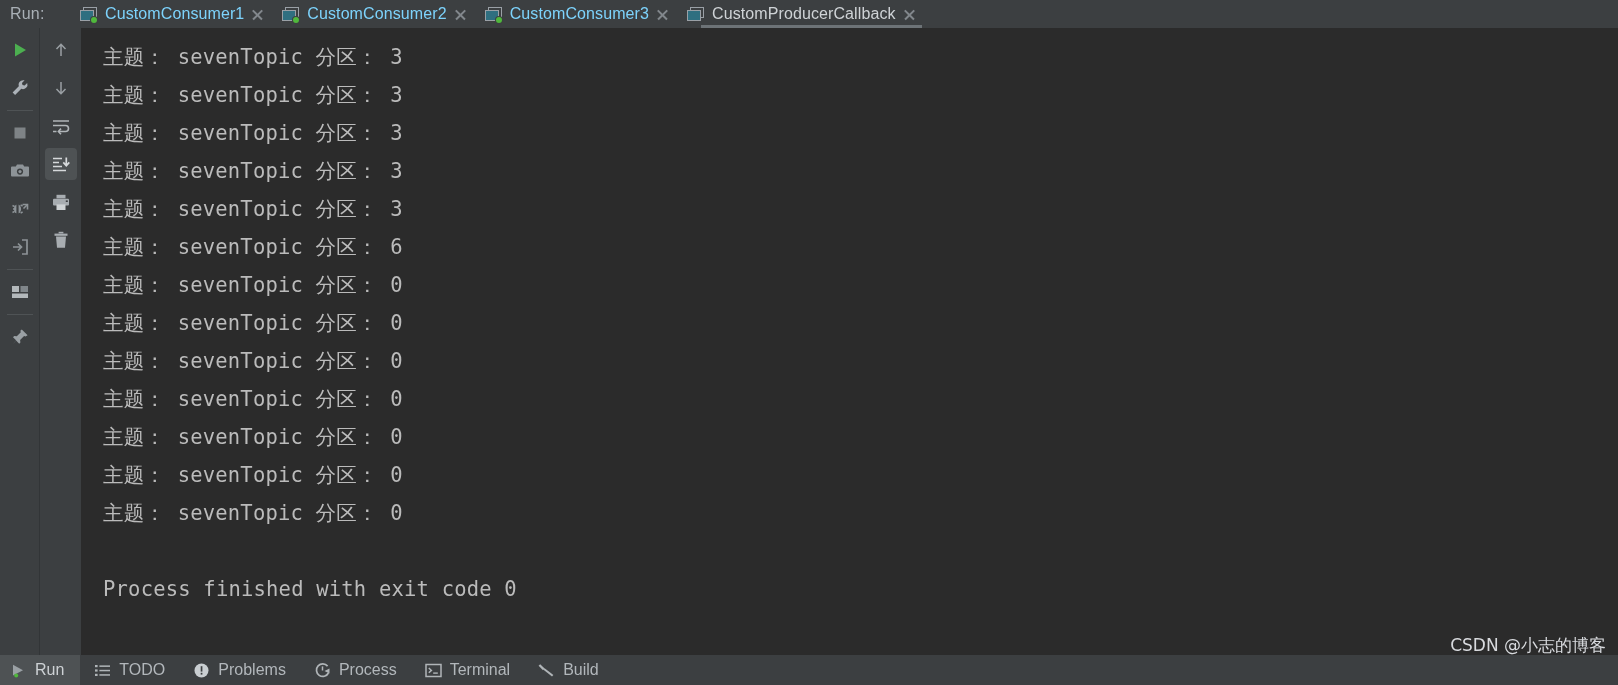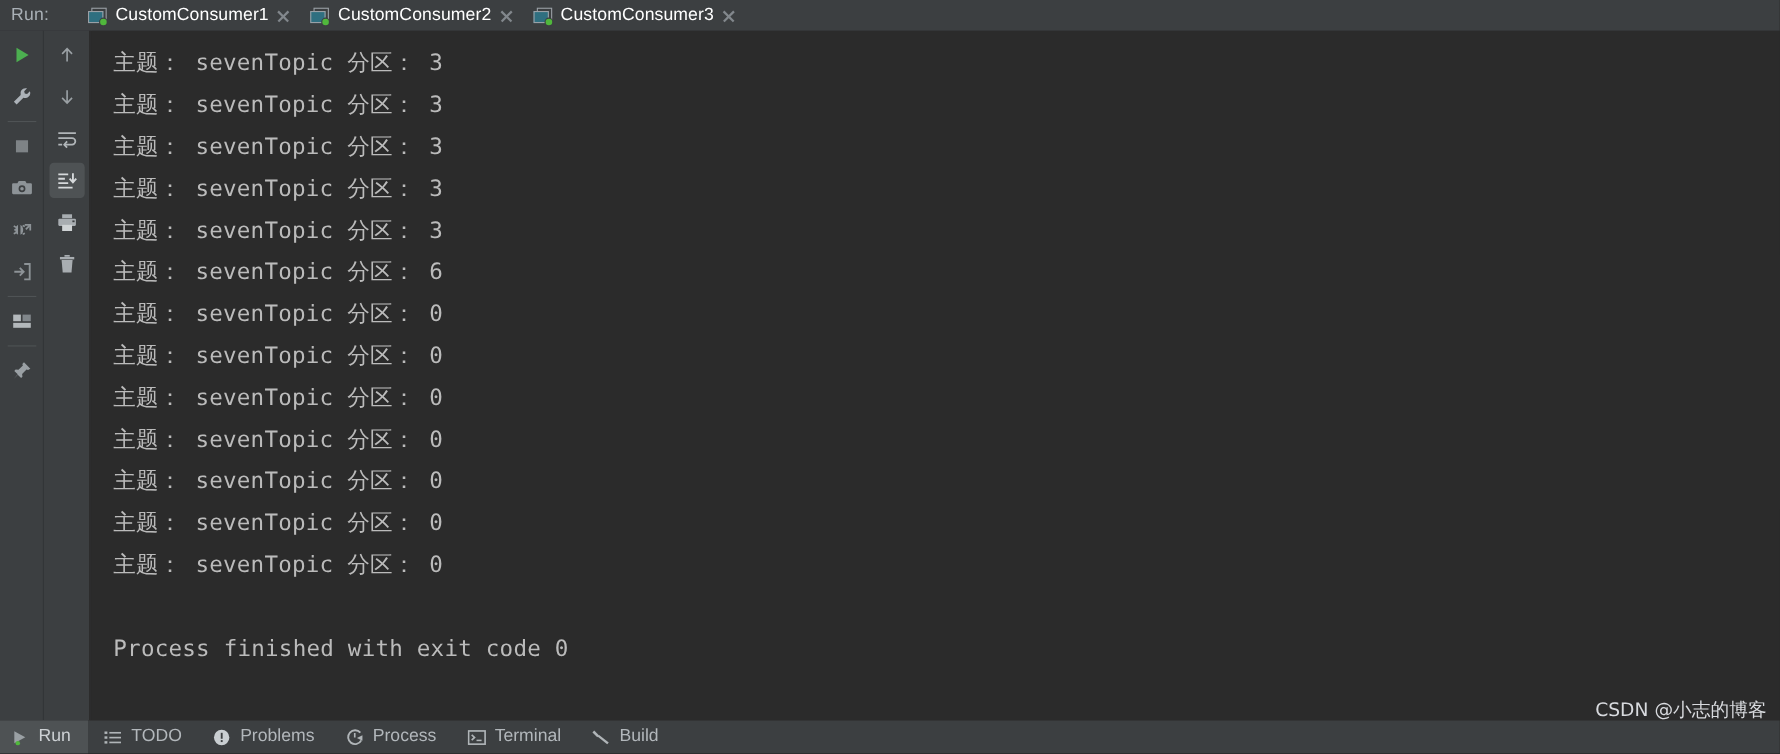--- a/index.html
+++ b/index.html
@@ -40,21 +40,21 @@
     display: flex;
     align-items: center;
     height: 28px;
     padding: 0 10px 0 8px;
     box-sizing: border-box;
     position: relative;
     flex: none;
     gap: 7px;
   }
   .tab .tab-title {
-    color: #ffffff;
+    color: #7dd3fc;
     font-size: 16px;
     white-space: nowrap;
     letter-spacing: 0.1px;
   }
   .tab.active .tab-title { color: #cfd3d6; }
   .tab.active::after {
     content: "";
     position: absolute;
     left: 22px; right: 4px; bottom: 0;
     height: 3px;
@@ -236,20 +236,28 @@
     <div class="tab">
       <span class="tab-icon">
         <span class="win-back"></span>
           <span class="win-front"></span>
           <span class="run-dot"></span>
       </span>
       <span class="tab-title">CustomConsumer3</span>
       <span class="tab-close"></span>
     </div>
 
+    <div class="tab active">
+      <span class="tab-icon">
+        <span class="win-back"></span>
+          <span class="win-front"></span>
+      </span>
+      <span class="tab-title">CustomProducerCallback</span>
+      <span class="tab-close"></span>
+    </div>
   </div>
 
   <div class="rail rail-a">
     <div class="rail-btn">
       <span>
         <svg width="18" height="18" viewBox="0 0 18 18">
             <polygon points="4,2.5 15,9 4,15.5" fill="#4caf50"></polygon>
           </svg>
       </span>
     </div>

